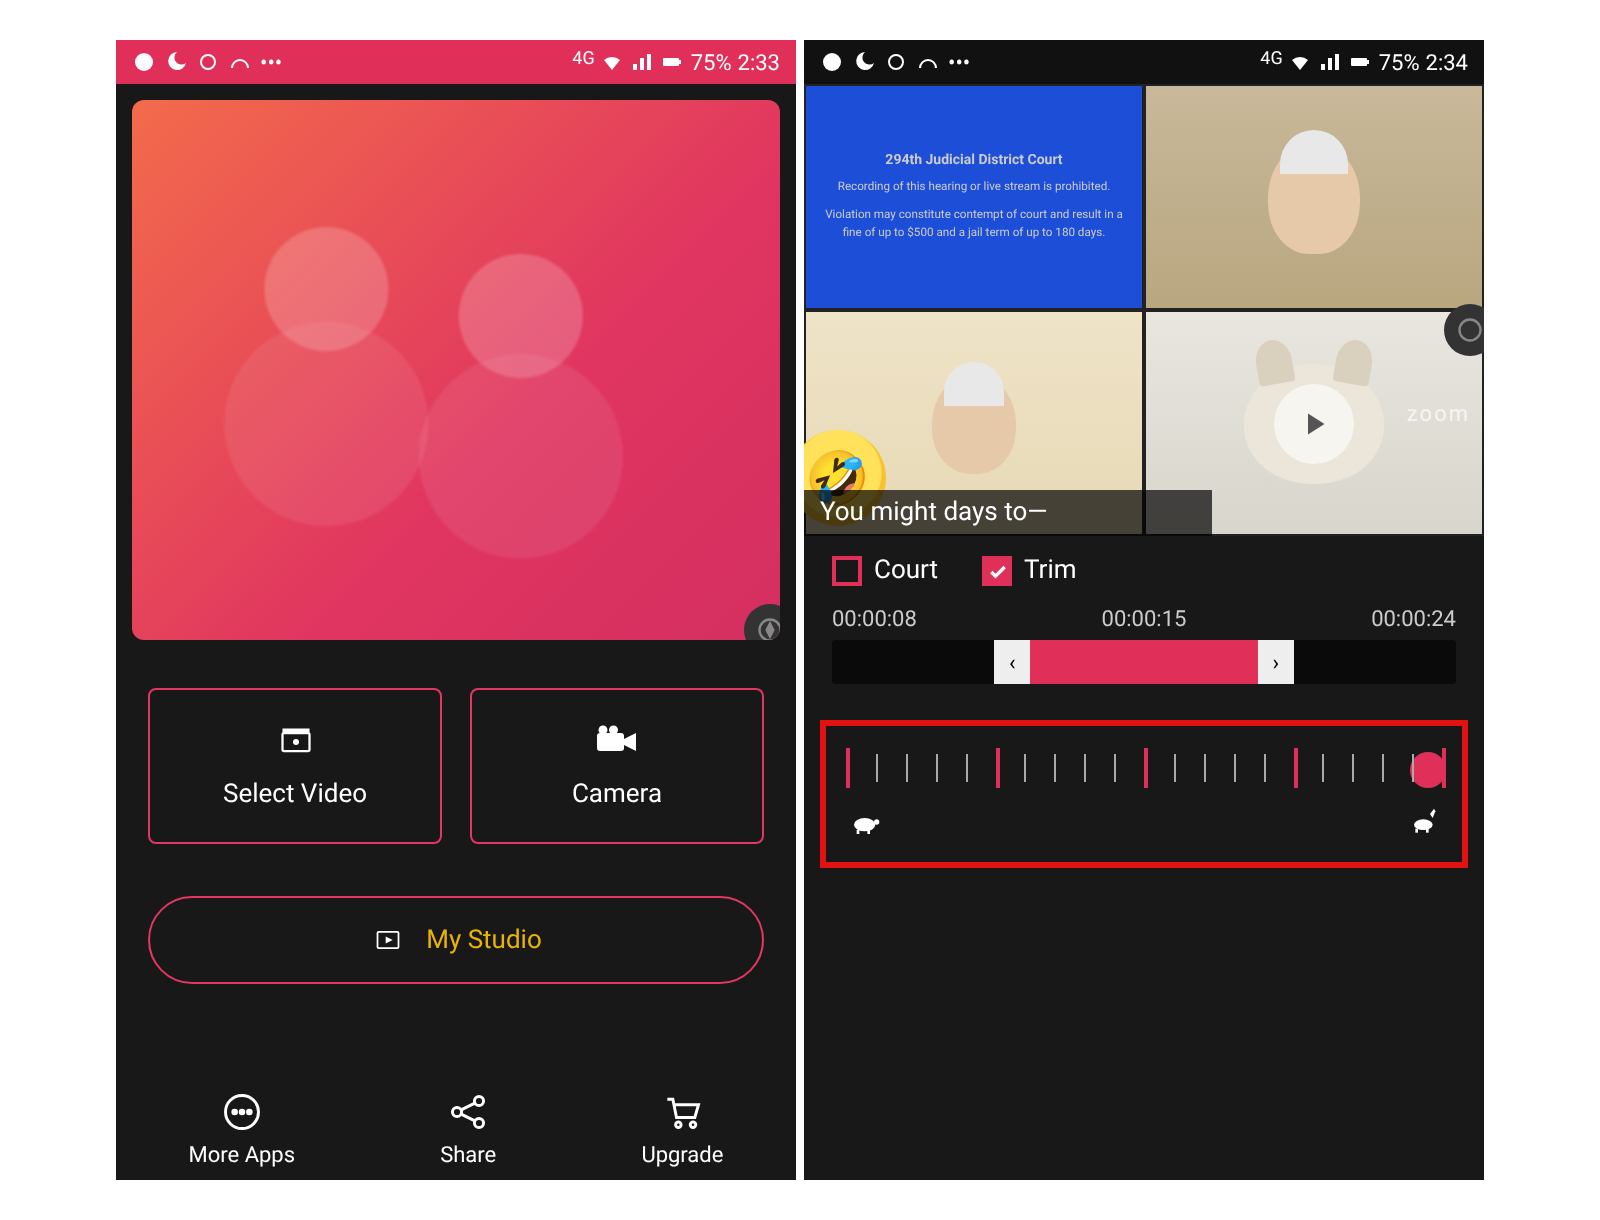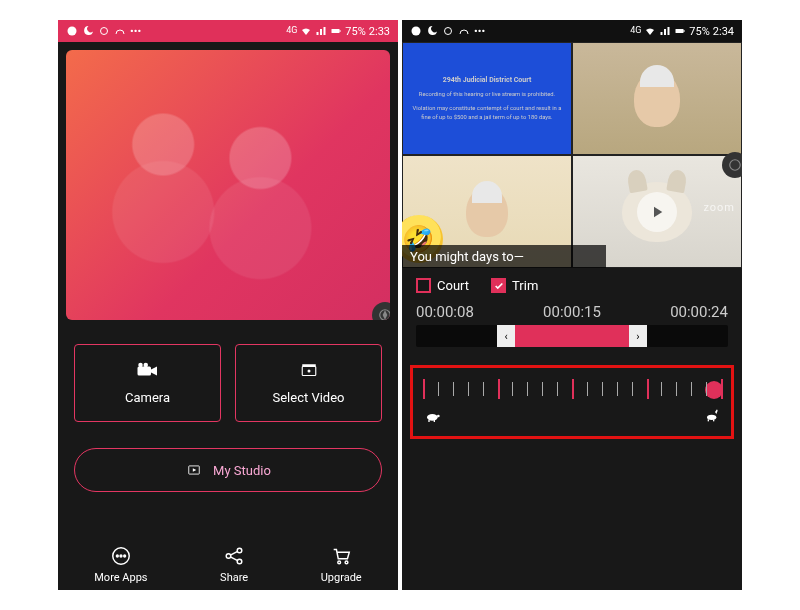--- a/index.html
+++ b/index.html
@@ -86,21 +86,21 @@
   }
   .pill-btn {
     margin: 26px 16px 0 16px;
     border:1px solid #e33662;
     border-radius: 30px;
     height:44px;
     display:flex;
     align-items:center;
     justify-content:center;
     gap:10px;
-    color:#f9a8d4;
+    color:#eab308;
     font-size:13px;
   }
   .bottom-nav{
     position:absolute;
     bottom:6px;
     left:0;right:0;
     display:flex;
     justify-content:space-around;
     color:#fff;
     font-size:11px;
@@ -162,21 +162,21 @@
   }
   .zoom-wm{position:absolute;right:6px;bottom:54%;transform:translateY(50%);color:#fff;font-size:11px;opacity:.7;letter-spacing:1px;}
   .controls{
     padding:10px 14px 0 14px;
     color:#fff;
     font-size:13px;
   }
   .chk-row{display:flex;gap:22px;align-items:center;}
   .chk{width:15px;height:15px;border:2px solid #e0305a;display:inline-flex;align-items:center;justify-content:center;}
   .chk.on{background:#e0305a;}
-  .time-row{display:flex;justify-content:space-between;font-size:15px;color:#ccc;margin-top:10px;}
+  .time-row{display:flex;justify-content:space-between;font-size:11px;color:#ccc;margin-top:10px;}
   .trim-track{
     margin-top:4px;height:22px;background:#0a0a0a;position:relative;border-radius:2px;
   }
   .trim-sel{position:absolute;left:26%;right:26%;top:0;bottom:0;background:#e0305a;display:flex;}
   .trim-handle{width:18px;background:#eee;color:#000;display:flex;align-items:center;justify-content:center;font-size:11px;}
   .trim-handle.r{margin-left:auto;}
   .speed-box{
     margin:18px 8px 8px 8px;
     border:3px solid #e31212;
     padding:10px 10px 8px 10px;
@@ -233,35 +233,35 @@
       <div class="shutter-badge">
         <svg viewBox="0 0 24 24" width="14" height="14" fill="#888">
             <circle cx="12" cy="12" r="9" fill="none" stroke="#888" stroke-width="2"></circle>
             <path d="M12 4l4 8-4 8-4-8z"></path>
           </svg>
       </div>
     </div>
 
     <div class="button-row">
       <div class="sq-btn">
+        <svg width="24" height="18" viewBox="0 0 24 24" fill="#fff">
+            <rect x="3" y="6" width="18" height="12" rx="1" fill="none" stroke="#fff" stroke-width="1.5"></rect>
+            <circle cx="12" cy="12" r="2"></circle>
+            <rect x="3" y="3" width="18" height="3" fill="#fff"></rect>
+          </svg>
+        <span>Select Video</span>
+      </div>
+      <div class="sq-btn">
         <svg width="26" height="18" viewBox="0 0 32 24" fill="#fff">
             <rect x="2" y="6" width="18" height="12" rx="2"></rect>
             <path d="M20 10l8-4v12l-8-4z"></path>
             <circle cx="6" cy="4" r="3"></circle>
             <circle cx="13" cy="4" r="3"></circle>
           </svg>
         <span>Camera</span>
-      </div>
-      <div class="sq-btn">
-        <svg width="24" height="18" viewBox="0 0 24 24" fill="#fff">
-            <rect x="3" y="6" width="18" height="12" rx="1" fill="none" stroke="#fff" stroke-width="1.5"></rect>
-            <circle cx="12" cy="12" r="2"></circle>
-            <rect x="3" y="3" width="18" height="3" fill="#fff"></rect>
-          </svg>
-        <span>Select Video</span>
       </div>
     </div>
 
     <div class="pill-btn">
       <svg width="18" height="14" viewBox="0 0 24 24" fill="#fff">
           <rect x="3" y="5" width="18" height="14" rx="1" fill="none" stroke="#fff" stroke-width="1.5"></rect>
           <path d="M10 9l6 3-6 3z"></path>
         </svg>
       <span>My Studio</span>
     </div>

